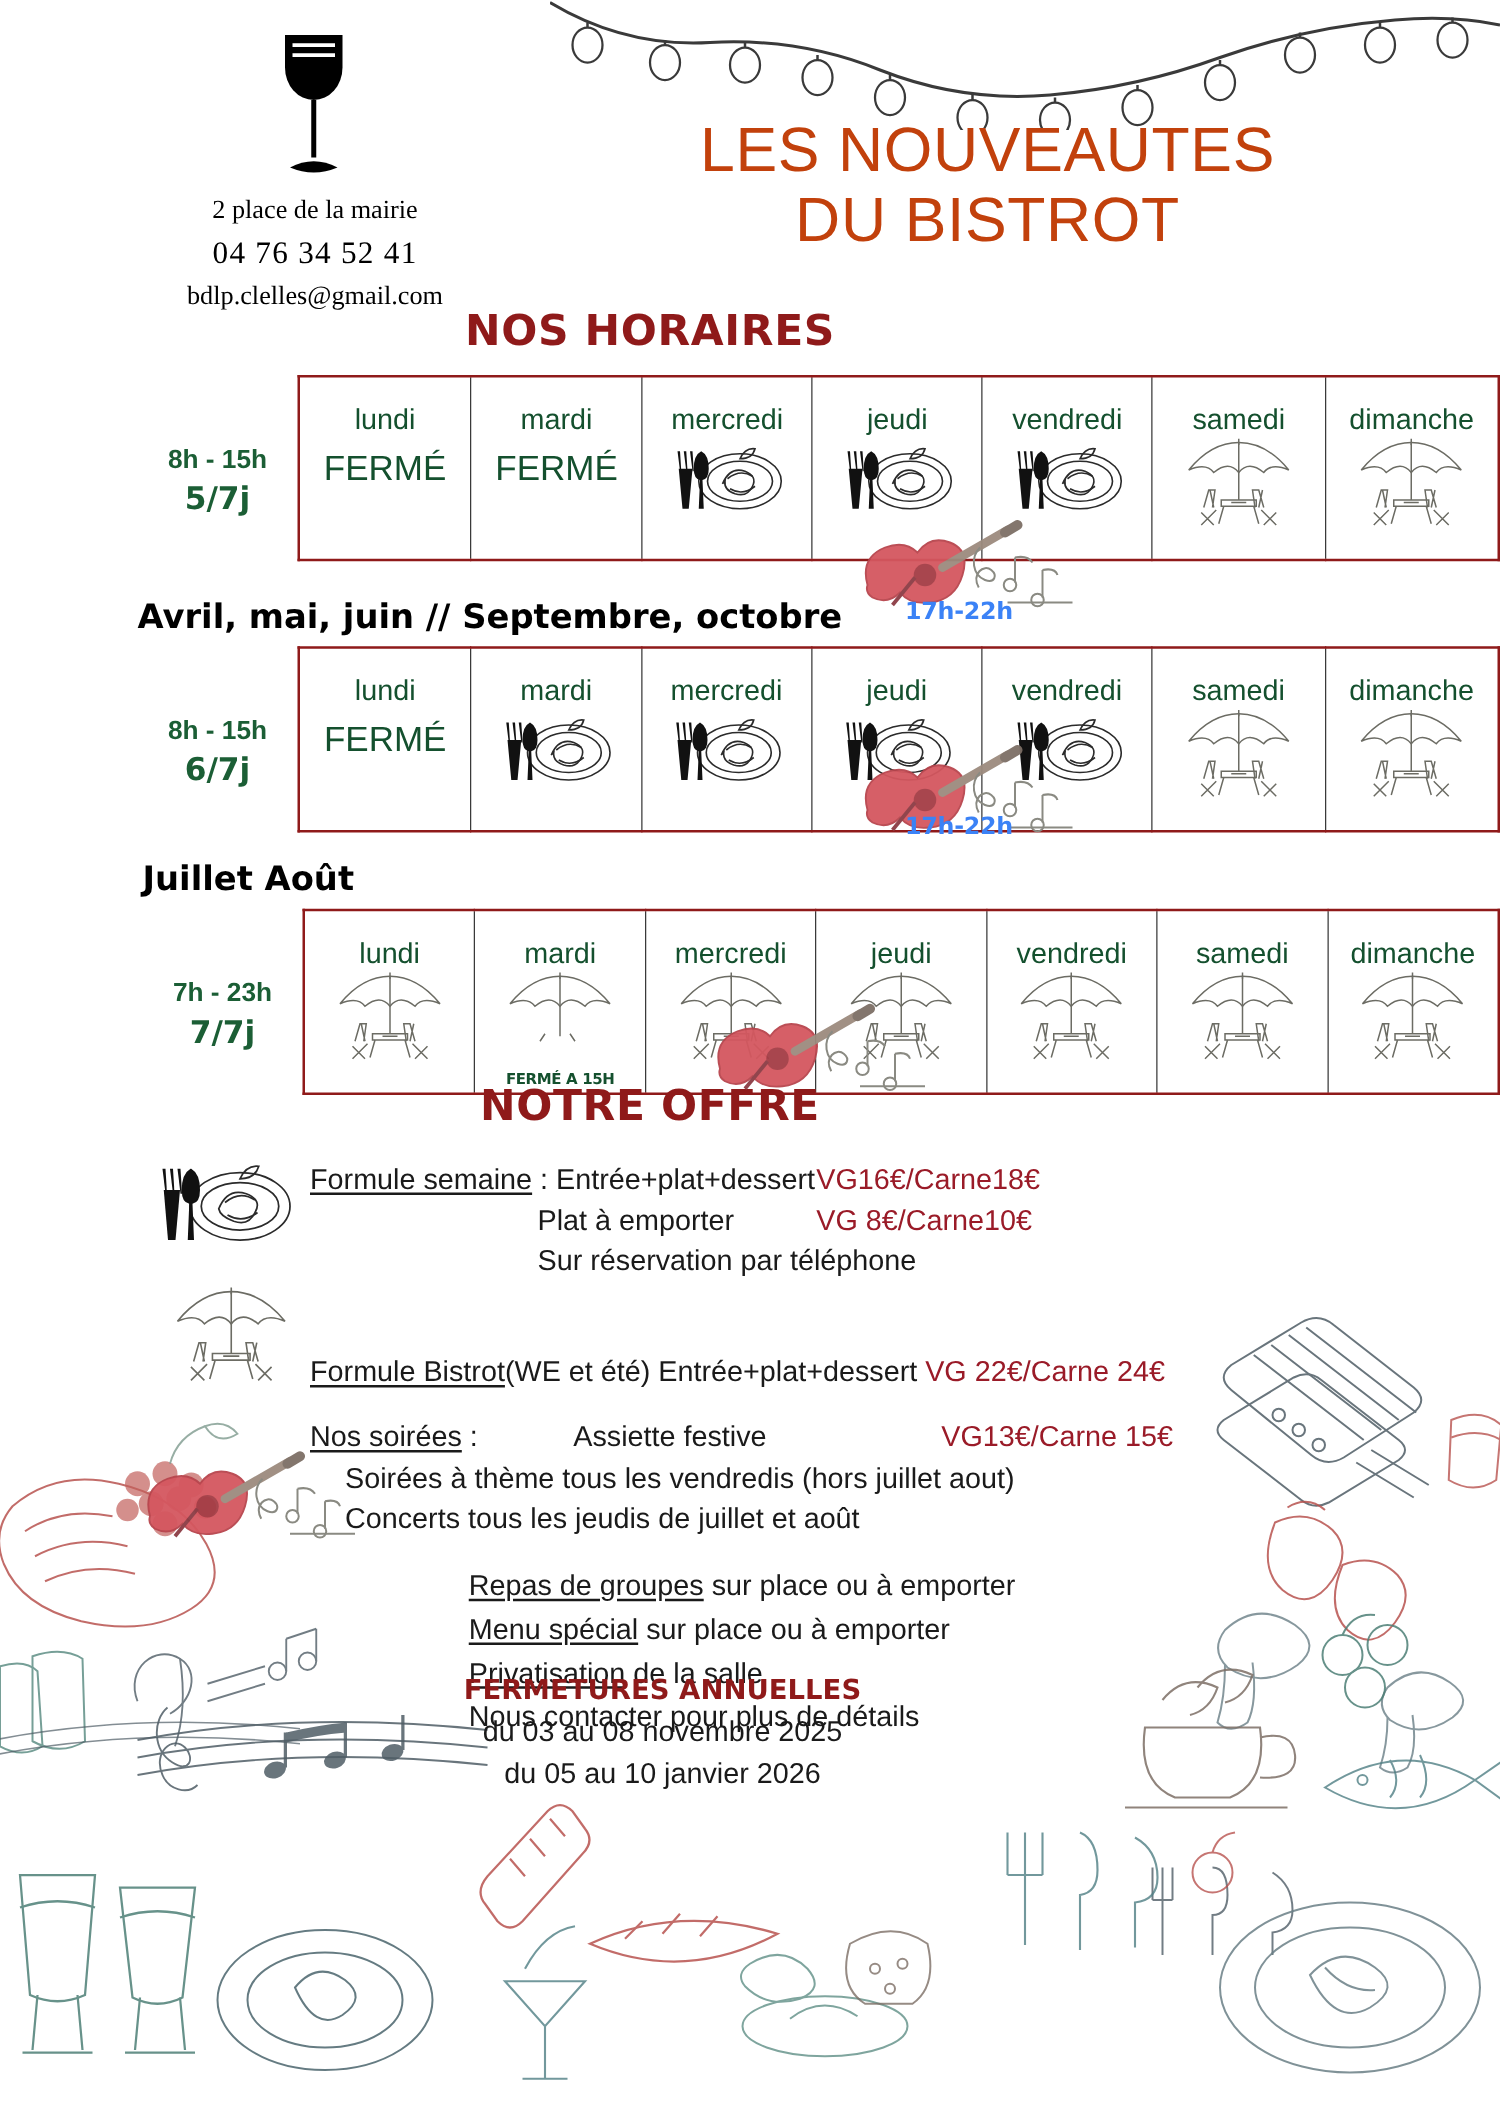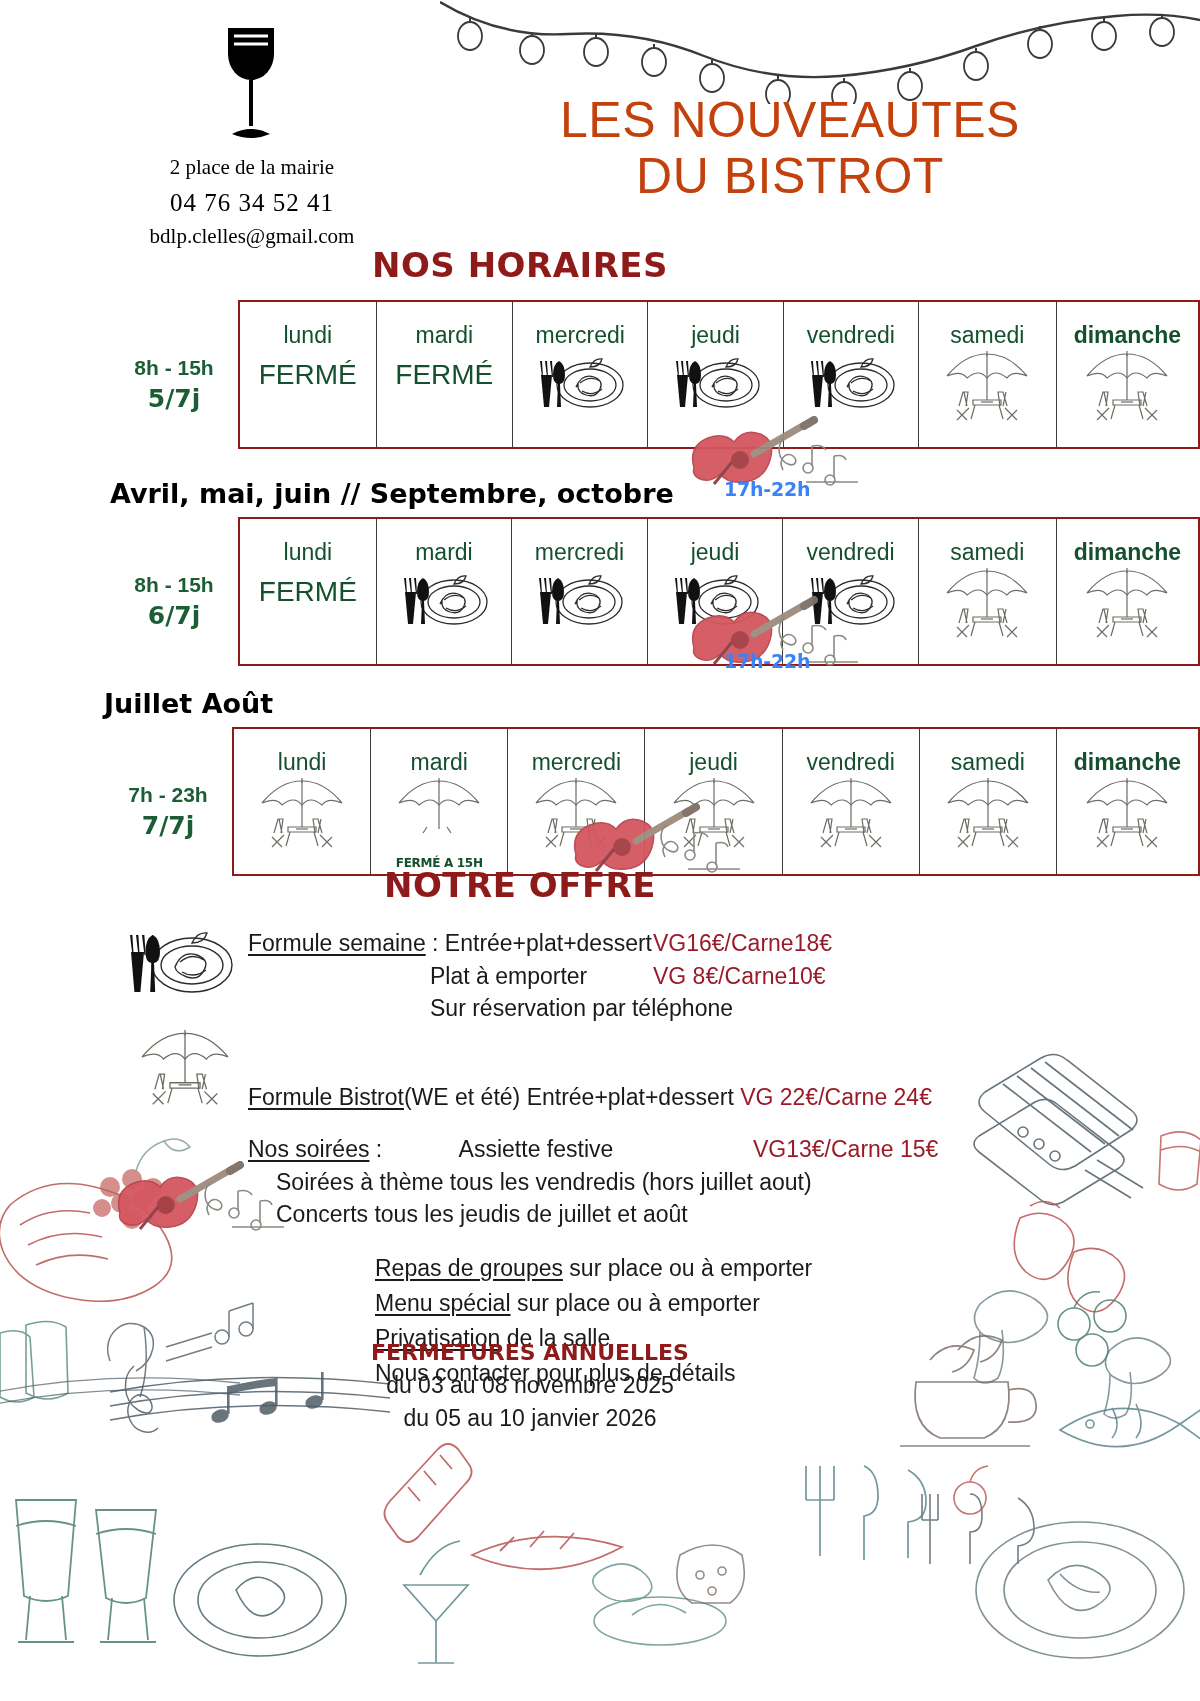--- a/index.html
+++ b/index.html
@@ -72,21 +72,21 @@
   .hours .h-range{font-size:21px;line-height:1.5;font-weight:700;}
   .hours .h-days{font-size:25px;font-weight:bold;font-family:"DejaVu Sans", sans-serif;}
   table.week{
     border-collapse:collapse;border:2.2px solid #8f1a1a;table-layout:fixed;
   }
   table.week td{
     border-left:1.2px solid #3a3a3a;border-right:1.2px solid #3a3a3a;
     width:112px;vertical-align:top;padding:16px;position:relative;
   }
   table.week td:first-child{border-left:none;}
-  table.week td:last-child{border-right:none;font-weight:bold;}
+  table.week td:last-child{border-right:none;}
   .dayname{
     text-align:center;color:#14502e;font-size:23px;padding:4px 0 0 0;
     font-family:"Liberation Sans", sans-serif;letter-spacing:0px;
   }
   .cell-art{height:70px;display:flex;align-items:center;justify-content:center;position:relative;}
   .cell-art.tall{height:82px;}
   .ferme{
     text-align:center;color:#14502e;font-size:28px;letter-spacing:0px;
     padding-top:10px;font-family:"Liberation Sans", sans-serif;
   }
@@ -682,21 +682,21 @@
       <path d="M96 40 c-8 8 -6 22 4 26 c8 3 10 -4 5 -8 c-6 -5 -16 3 -10 14"></path>
       <path d="M124 48 l0 20 M124 48 q10 -2 14 4"></path>
       <circle cx="120" cy="70" r="5"></circle>
       <path d="M146 58 l0 22 M146 58 q10 -2 12 4"></path>
       <circle cx="142" cy="82" r="5"></circle>
       <path d="M118 84 h52"></path>
     </g>
   </svg>
   <div class="guitar-time" style="left:724px;top:650px;">17h-22h</div>
 
-  <div class="sched" style="left:104px;top:688px;">
+  <div class="sched" style="left:114px;top:688px;">
     <div class="sched-title">Juillet Août</div>
     <div class="sched-body">
       <div class="hours">
         <div class="h-range">7h - 23h</div>
         <div class="h-days">7/7j</div>
       </div>
       <table class="week">
         <tbody>
             <tr>
           <td>

